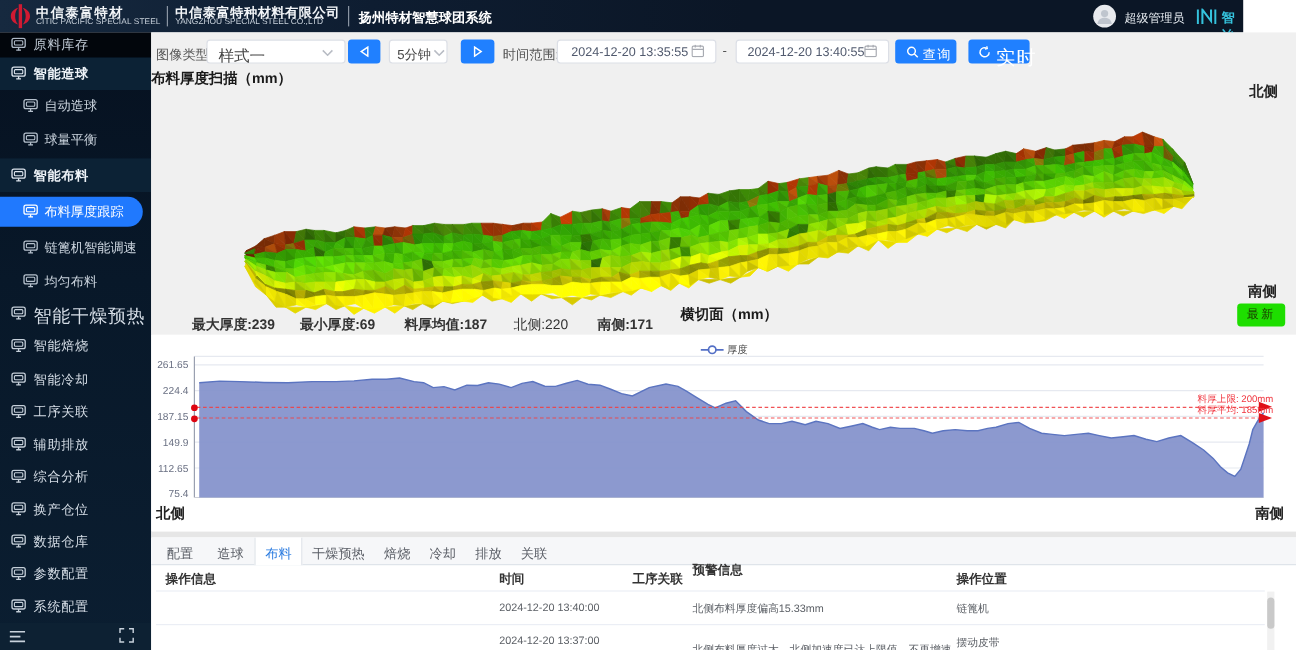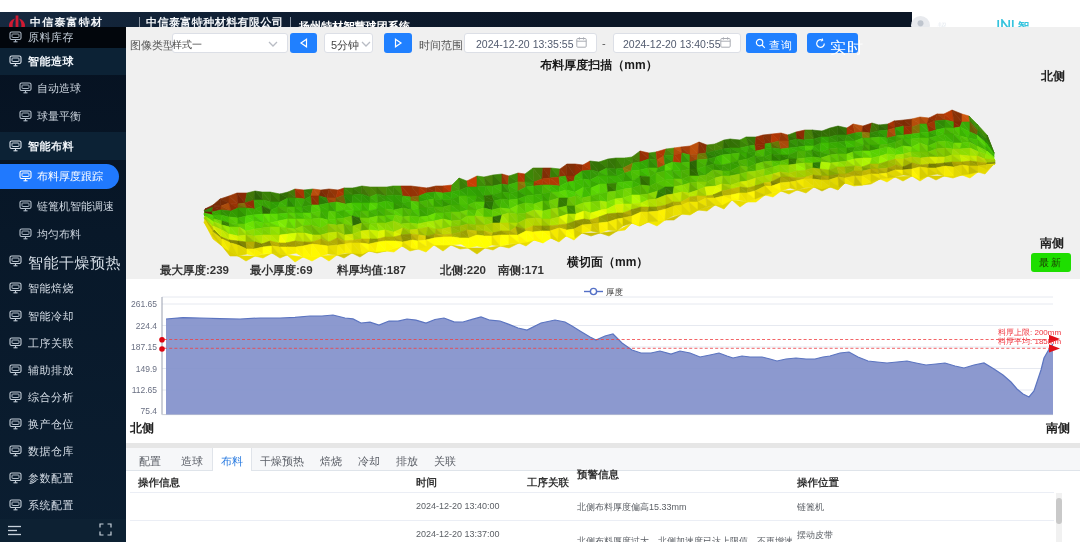--- a/index.html
+++ b/index.html
@@ -1,20 +1,20 @@
 <!DOCTYPE html>
 <html><head><meta charset="utf-8">
 <style>
 * { margin:0; padding:0; box-sizing:border-box; }
 body { width:1080px; height:542px; font-family:"Liberation Sans",sans-serif; overflow:hidden; position:relative; background:#fff; -webkit-font-smoothing:antialiased; }
 .abs { position:absolute; }
 </style></head>
 <body>
 
-<div class="abs" style="left:0;top:12px;width:912px;height:27px;background:linear-gradient(90deg,#16293f 0%,#0e1d31 30%,#0b1626 60%,#0b1626 100%)">
+<div class="abs" style="left:0;top:0;width:1036px;height:27px;background:linear-gradient(90deg,#16293f 0%,#0e1d31 30%,#0b1626 60%,#0b1626 100%)">
   <svg class="abs" style="left:7px;top:3px" width="20" height="21" viewBox="0 0 20 21">
     <path d="M8.2 3.5 C4.5 4.6 2.0 7.2 2.0 10.5 C2.0 13.8 4.5 16.4 8.2 17.5 C6.5 15.7 5.6 13.2 5.6 10.5 C5.6 7.8 6.5 5.3 8.2 3.5 Z" fill="#d01a32"></path>
     <path d="M11.8 3.5 C15.5 4.6 18.0 7.2 18.0 10.5 C18.0 13.8 15.5 16.4 11.8 17.5 C13.5 15.7 14.4 13.2 14.4 10.5 C14.4 7.8 13.5 5.3 11.8 3.5 Z" fill="#d01a32"></path>
     <rect x="8.6" y="0.5" width="2.8" height="20" fill="#d01a32"></rect>
   </svg>
   <div class="abs" style="left:30px;top:2.5px;font-size:11px;font-weight:bold;color:#f2f5f8;letter-spacing:1.2px">中信泰富特材</div>
   <div class="abs" style="left:30px;top:15px;font-size:6.9px;color:#c9d2dc;letter-spacing:0.1px">CITIC PACIFIC SPECIAL STEEL</div>
   <div class="abs" style="left:139px;top:5px;width:1px;height:17px;background:#8a95a3"></div>
   <div class="abs" style="left:146px;top:2.5px;font-size:11px;font-weight:bold;color:#f2f5f8;letter-spacing:0.45px">中信泰富特种材料有限公司</div>
   <div class="abs" style="left:146px;top:15px;font-size:7.0px;color:#c9d2dc;letter-spacing:0px">YANGZHOU SPECIAL STEEL CO.,LTD</div>
@@ -182,21 +182,21 @@
         <path d="M12 8.5 L12 12 L8.5 12"></path>
         <path d="M4.5 12 L1 12 L1 8.5"></path>
       </g>
     </svg>
 </div>
 
 <div class="abs" style="left:126px;top:27px;width:954px;height:252px;background:#f0f0f0"></div>
 
 <div class="abs" style="left:130px;top:38px;font-size:11px;color:#555">图像类型:</div>
 <div class="abs" style="left:172px;top:33px;width:116px;height:20px;background:#fff;border:1px solid #dcdfe6;border-radius:3px"></div>
-<div class="abs" style="left:172px;top:38px;font-size:10px;color:#444">样式一</div>
+<div class="abs" style="left:182px;top:38px;font-size:13px;color:#444">样式一</div>
 <svg class="abs" style="left:268px;top:41px" width="10" height="6" viewBox="0 0 10 6">
     <path d="M1 1 L5 5 L9 1" stroke="#b8bcc4" stroke-width="1.3" fill="none"></path>
   </svg>
 <div class="abs" style="left:290px;top:33px;width:27px;height:20px;background:#2080ff;border-radius:3px"></div>
 <svg class="abs" style="left:299px;top:38px" width="9" height="10" viewBox="0 0 9 10">
     <path d="M7.5 1.2 L2 5 L7.5 8.8 Z" fill="none" stroke="#fff" stroke-width="1.2"></path>
   </svg>
 <div class="abs" style="left:324px;top:33px;width:49px;height:20px;background:#fff;border:1px solid #dcdfe6;border-radius:3px"></div>
 <div class="abs" style="left:331px;top:38px;font-size:11px;color:#444">5分钟</div>
 <svg class="abs" style="left:361px;top:41px" width="10" height="6" viewBox="0 0 10 6">
@@ -238,21 +238,21 @@
 <div class="abs" style="left:769px;top:38px;font-size:11px;color:#fff;letter-spacing:1px">查询</div>
 <div class="abs" style="left:807px;top:33px;width:51px;height:20px;background:#2080ff;border-radius:3px"></div>
 <svg class="abs" style="left:815px;top:38px" width="11" height="11" viewBox="0 0 11 11">
     <g stroke="#fff" stroke-width="1.2" fill="none">
       <path d="M9.3 5.5 A3.8 3.8 0 1 1 7.5 2.3"></path>
       <path d="M7.3 0.5 L7.8 2.5 L5.8 3" stroke-width="1"></path>
     </g>
   </svg>
 <div class="abs" style="left:830px;top:38px;font-size:16px;color:#fff;letter-spacing:1px">实时</div>
 
-<div class="abs" style="left:126px;top:57px;width:946px;text-align:center;font-size:12px;font-weight:bold;color:#1a1a1a"><span>布料厚度扫描（mm）</span></div>
+<div class="abs" style="left:126px;top:57px;width:946px;font-size:12px;font-weight:bold;color:#1a1a1a"><span>布料厚度扫描（mm）</span></div>
 <div class="abs" style="left:1041px;top:68px;font-size:12px;font-weight:bold;color:#222">北侧</div>
 <div class="abs" style="left:126px;top:60px;width:954px;height:219px;overflow:hidden"><svg width="954" height="219" viewBox="126 60 954 219" xmlns="http://www.w3.org/2000/svg">
 <polygon points="204,222 222,246 213,239" fill="#e6d800" stroke="#e6d800" stroke-width="0.6"></polygon>
 <polygon points="222,246 238,256 230,256" fill="#dcce00" stroke="#dcce00" stroke-width="0.6"></polygon>
 <polygon points="238,256 255,256 246,261" fill="#e4d800" stroke="#e4d800" stroke-width="0.6"></polygon>
 <polygon points="255,256 272,253 263,258" fill="#ebe000" stroke="#ebe000" stroke-width="0.6"></polygon>
 <polygon points="272,253 287,255 280,258" fill="#ddd100" stroke="#ddd100" stroke-width="0.6"></polygon>
 <polygon points="287,255 303,257 295,262" fill="#f4e800" stroke="#f4e800" stroke-width="0.6"></polygon>
 <polygon points="303,257 321,256 312,261" fill="#fff300" stroke="#fff300" stroke-width="0.6"></polygon>
 <polygon points="321,256 337,255 329,261" fill="#f5e600" stroke="#f5e600" stroke-width="0.6"></polygon>
@@ -2024,21 +2024,21 @@
 <polygon points="987,163 995,164 986,165" fill="#808a01" stroke="#808a01" stroke-width="0.6"></polygon>
 <polygon points="986,165 995,164 993,165" fill="#f8ed04" stroke="#f8ed04" stroke-width="0.6"></polygon>
 <polygon points="986,165 993,165 987,170" fill="#dad103" stroke="#dad103" stroke-width="0.6"></polygon>
 </svg></div>
 <div class="abs" style="left:1040px;top:235px;font-size:12px;font-weight:bold;color:#222">南侧</div>
 <div class="abs" style="left:567px;top:254px;font-size:12px;font-weight:bold;color:#1a1a1a">横切面（mm）</div>
 <div class="abs" style="left:1031px;top:253px;width:40px;height:19px;background:#1ede00;border-radius:3px;text-align:center;line-height:19px;font-size:10px;color:#1a3a00;letter-spacing:2px">最新</div>
 <div class="abs" style="left:160px;top:263px;font-size:11.5px;font-weight:bold;color:#333">最大厚度:239</div>
 <div class="abs" style="left:250px;top:263px;font-size:11.5px;font-weight:bold;color:#333">最小厚度:69</div>
 <div class="abs" style="left:337px;top:263px;font-size:11.5px;font-weight:bold;color:#333">料厚均值:187</div>
-<div class="abs" style="left:440px;top:263px;font-size:11.5px;font-weight:bold;color:#333">北侧:220</div>
+<div class="abs" style="left:428px;top:263px;font-size:11.5px;font-weight:normal;color:#333">北侧:220</div>
 <div class="abs" style="left:498px;top:263px;font-size:11.5px;font-weight:bold;color:#333">南侧:171</div>
 
 <div class="abs" style="left:126px;top:279px;width:954px;height:164px;background:#fff"></div>
 <svg class="abs" style="left:126px;top:279px" width="954" height="164" viewBox="126 279 954 164">
   <g stroke="#5470c6" fill="none" stroke-width="1.4">
       <line x1="584" y1="291.5" x2="591" y2="291.5"></line>
       <line x1="596" y1="291.5" x2="603" y2="291.5"></line>
       <circle cx="593.5" cy="291.5" r="3.1"></circle>
     </g>
   <text x="606" y="294.5" font-size="8.5" fill="#444">厚度</text>

